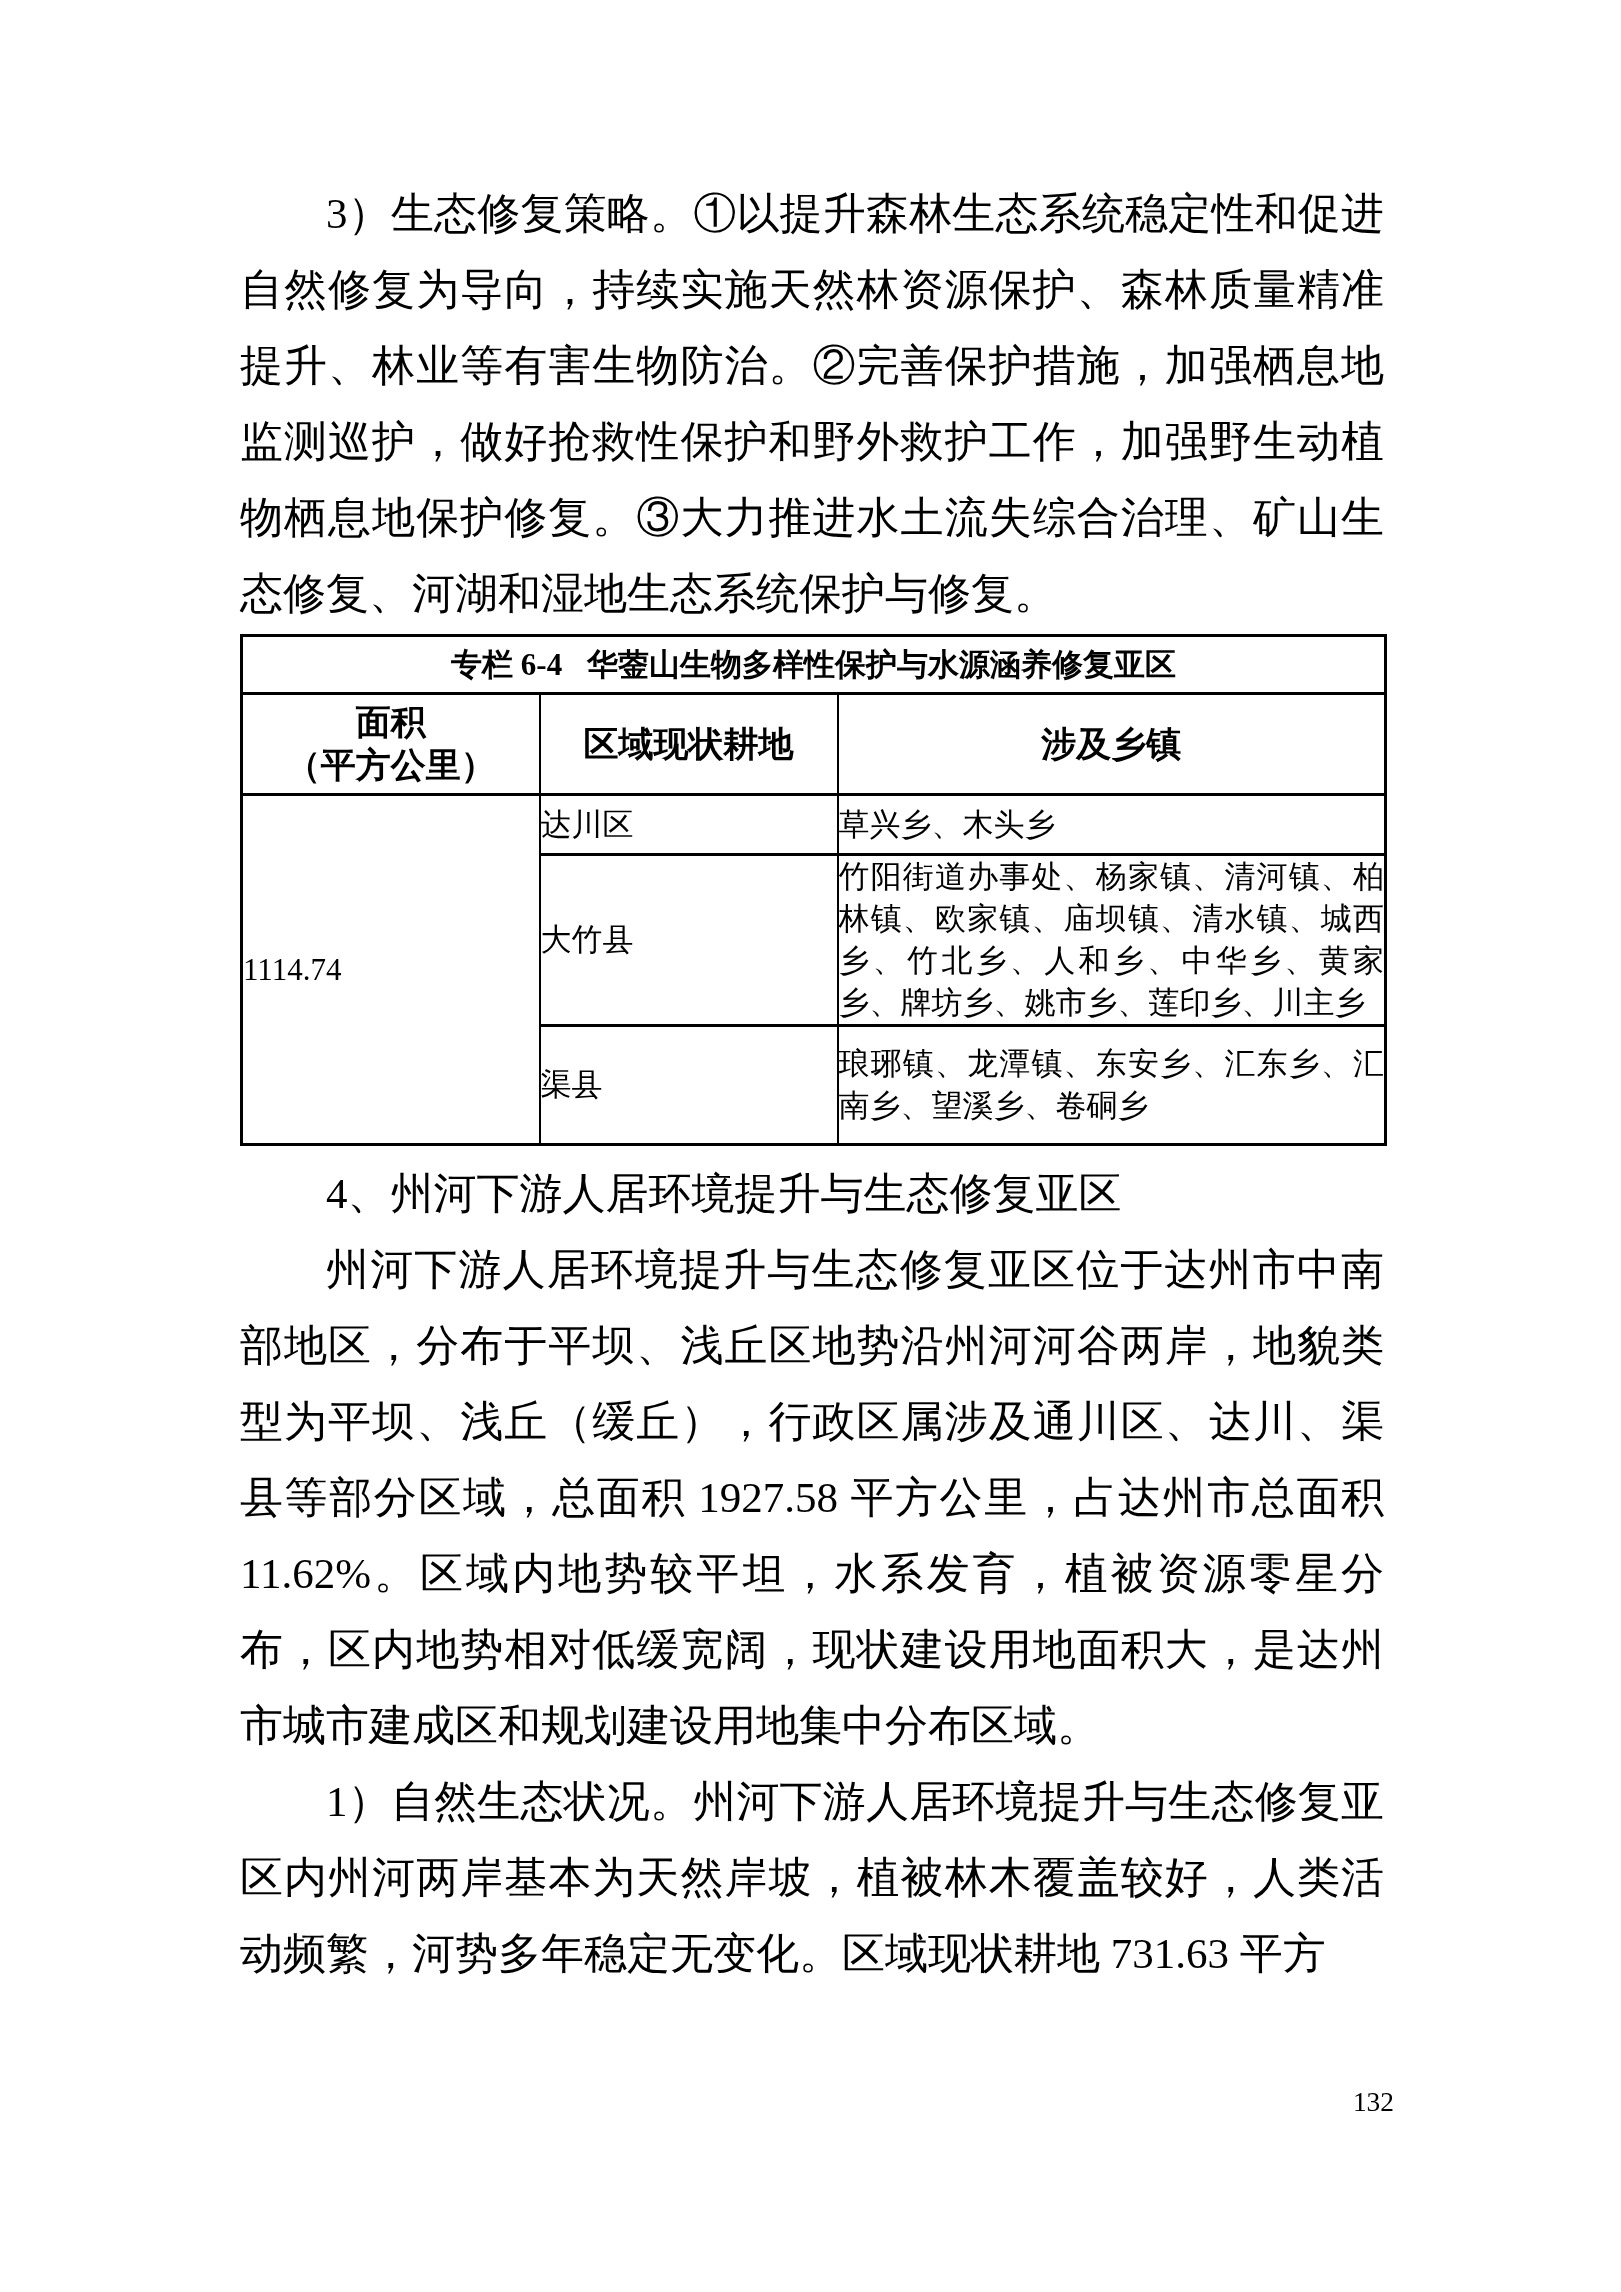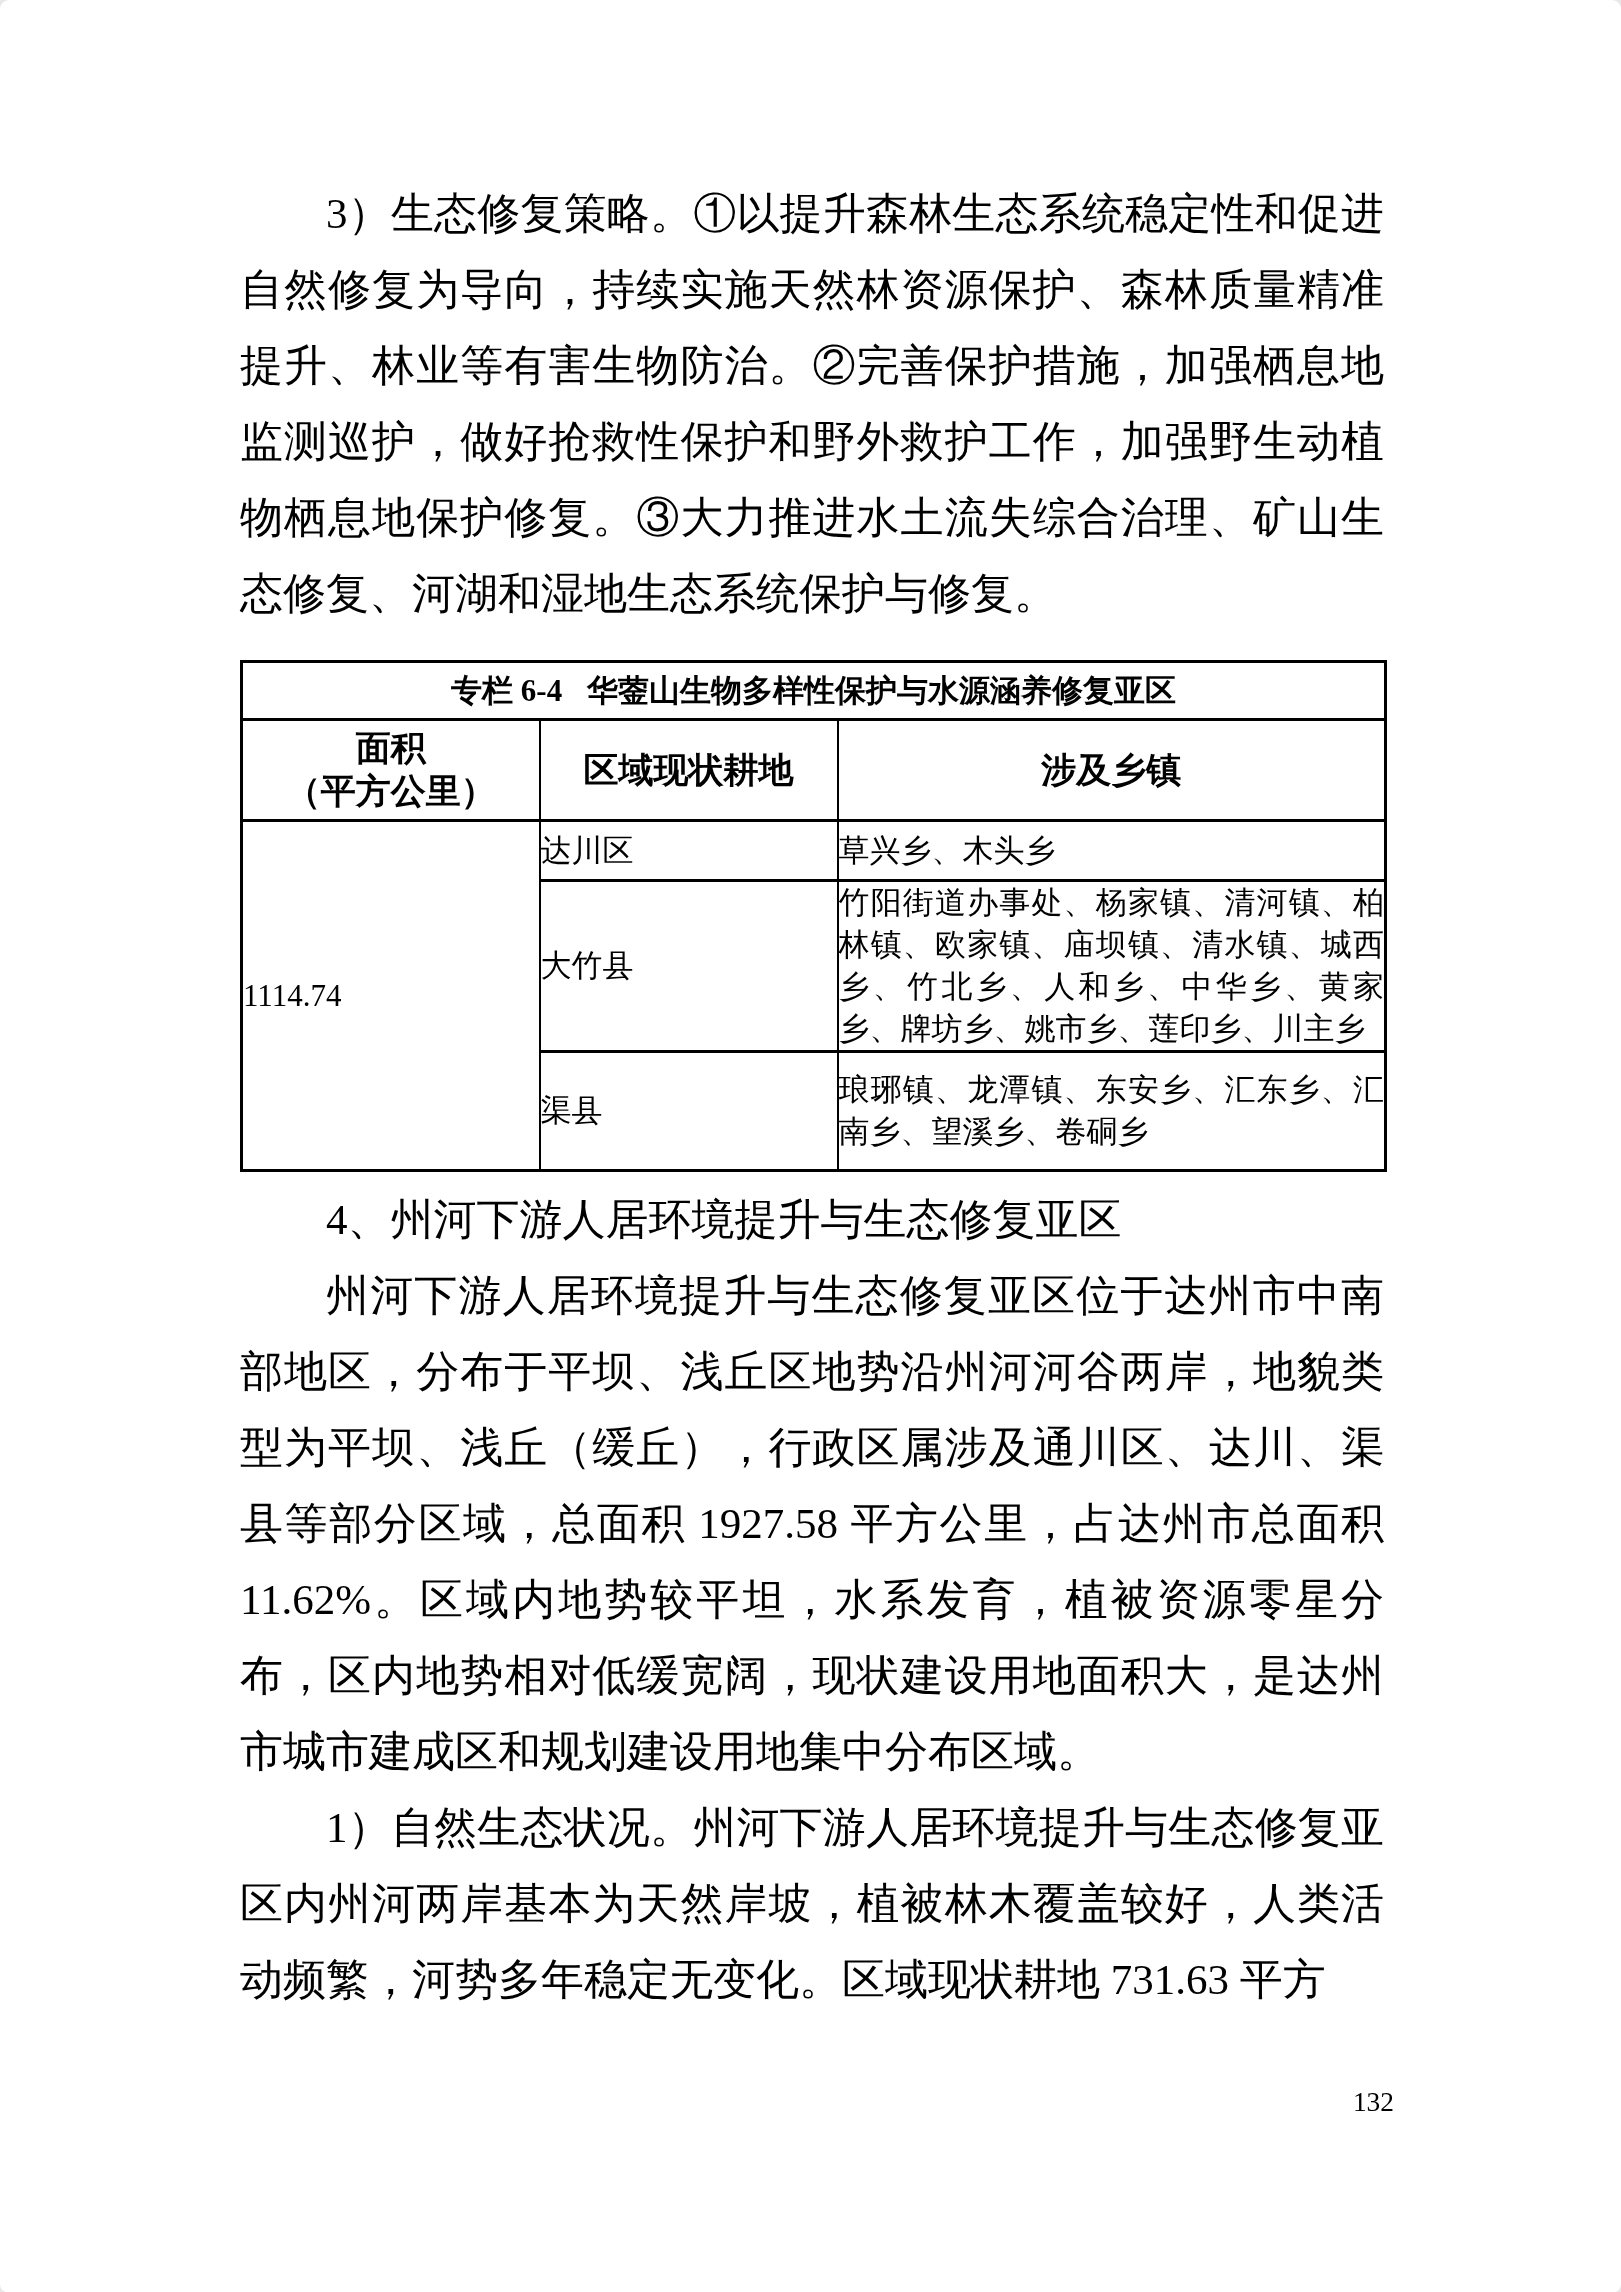--- a/index.html
+++ b/index.html
@@ -8,41 +8,40 @@
     background: #e8e8e8;
   }
   .page {
     position: relative;
     width: 1621px;
     height: 2293px;
     background: #ffffff;
     font-family: "Liberation Serif", "DejaVu Serif", serif;
     color: #000000;
     overflow: hidden;
-    border-radius: 9px;
   }
   .content {
     position: absolute;
     left: 240px;
     top: 176px;
     width: 1144px;
   }
   .body-text {
     margin: 0;
     font-size: 43px;
     line-height: 76px;
     text-align: justify;
     text-justify: inter-ideograph;
     text-indent: 2em;
   }
   .box-table {
     border-collapse: collapse;
     table-layout: fixed;
     width: 100%;
-    margin-top: 28px;
+    margin-top: 2px;
     margin-bottom: 9.8px;
     border: 3.9px solid #000;
   }
   .box-table td, .box-table th {
     border: 2.9px solid #000;
     padding: 0;
   }
   .title-cell {
     height: 55px;
     text-align: center;

